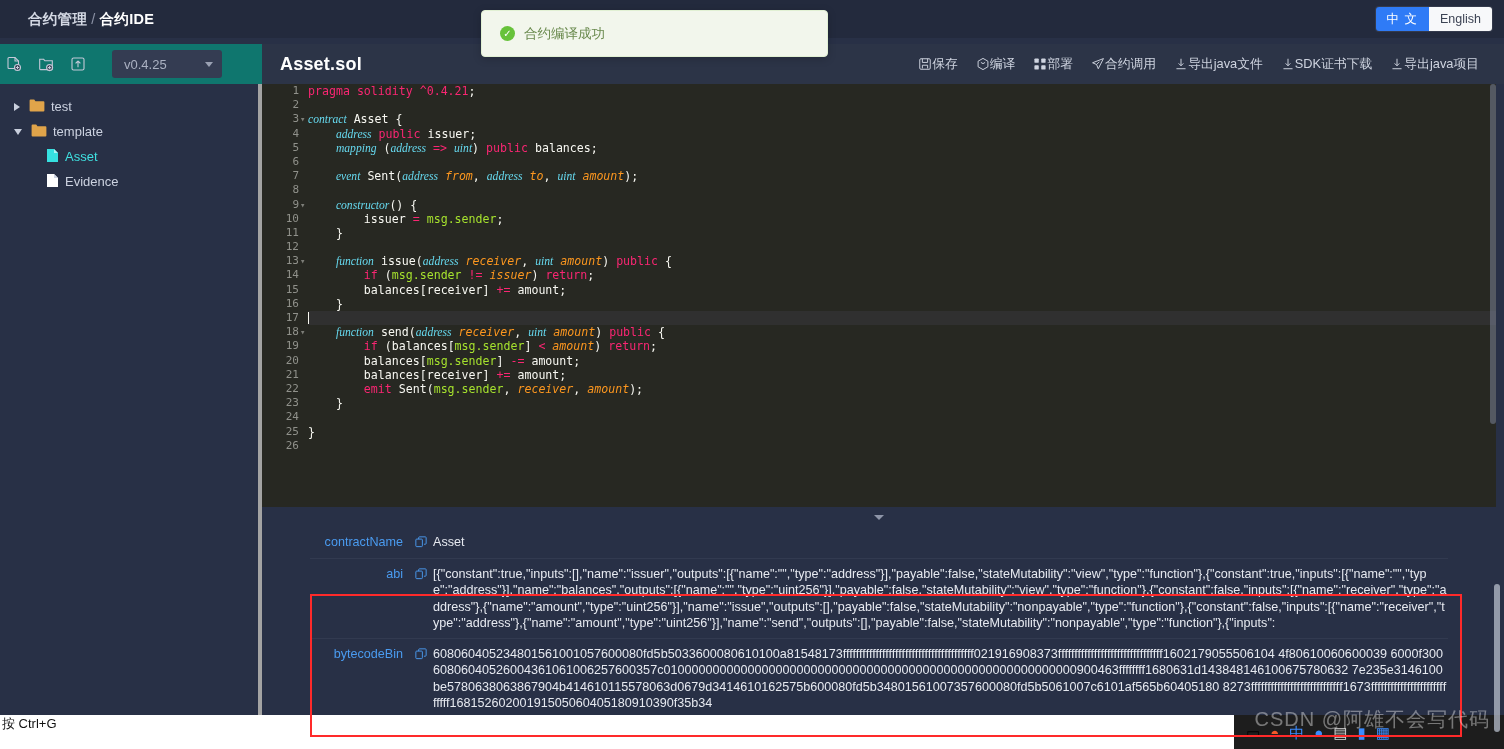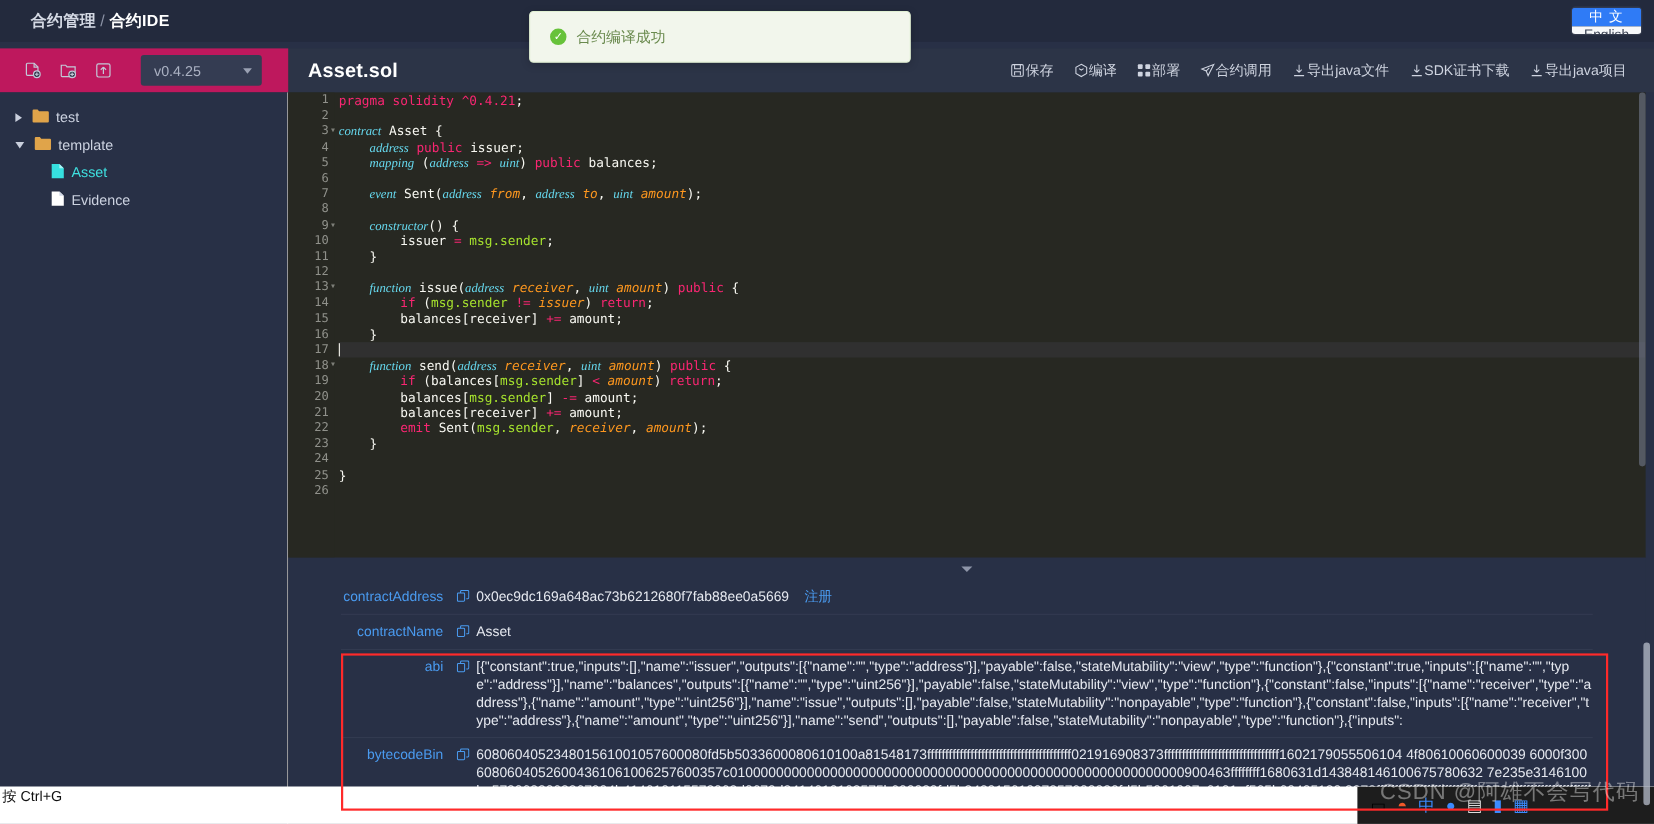--- a/index.html
+++ b/index.html
@@ -30,21 +30,20 @@
   }
   .breadcrumb .crumb-sep { color: #8c93a6; font-weight: 400; margin: 0 4px; }
   .breadcrumb .crumb-cur { color: #ffffff; }
 
   .lang-toggle {
     position: absolute; right: 12px; top: 7px;
     display: flex; height: 24px;
     border-radius: 3px; overflow: hidden;
     font-size: 12.5px;
     box-shadow: 0 0 0 1px rgba(255,255,255,.08);
-    flex-direction: column;
   }
   .lang-btn {
     display: flex; align-items: center; justify-content: center;
     padding: 0 11px; height: 24px; cursor: pointer;
     letter-spacing: 1px;
   }
   .lang-btn.on { background: #2f7bf6; color: #fff; }
   .lang-btn.off { background: #f7f8fa; color: #3c4354; letter-spacing: 0; }
 
   
@@ -69,22 +68,22 @@
   .toast-txt { font-size: 13.5px; color: #6a8a4e; }
 
   
   .subbar {
     position: absolute; top: 44px; left: 0; width: 1504px; height: 40px;
     background: #2c3447;
     display: flex; align-items: center;
   }
   .sidetools {
     width: 262px; height: 40px;
-    display: flex; align-items: center; padding-left: 16px;
-    background: #be185d;
+    display: flex; align-items: center; 
+    background: #0f766e;
   }
   .ic-btn {
     width: 28px; height: 28px; margin-right: 4px;
     display: flex; align-items: center; justify-content: center;
     cursor: pointer; border-radius: 3px;
   }
   .ic-btn svg { display: block; }
 
   .ver-select {
     margin-left: 16px; width: 110px; height: 28px;
@@ -110,21 +109,21 @@
     padding: 0 9px; height: 32px; cursor: pointer;
     font-size: 12.8px; color: #cfd4e0; white-space: nowrap;
   }
   .act svg { display: block; flex: 0 0 auto; }
 
   
   .sidebar {
     position: absolute; top: 84px; left: 0; width: 262px; bottom: 0;
     background: #283046;
     padding-top: 10px;
-    border-right: 1px solid #a3a3a3;
+    border-right: 4px solid #a3a3a3;
   }
   .tree-row {
     display: flex; align-items: center; height: 25px;
     padding-left: 14px; cursor: pointer;
     font-size: 13px; color: #ccd2e0;
   }
   .tree-row.sel .tree-label { color: #3fe0e0; }
   .arrow-r { width: 0;height: 0;border-top: 4.5px solid transparent;border-bottom: 4.5px solid transparent;border-left: 6px solid #c9cfdd; margin-right: 9px; }
   .arrow-d { width: 0;height: 0;border-left: 4.5px solid transparent;border-right: 4.5px solid transparent;border-top: 6px solid #c9cfdd; margin-right: 9px; }
   .tree-label { margin-left: 6px; }
@@ -434,33 +433,20 @@
     <div class="code" id="codearea"><div class="cl"><span class="k-key">pragma</span>&nbsp;<span class="k-key">solidity</span>&nbsp;<span class="k-key">^0.4.21</span><span class="k-plain">;</span></div><div class="cl">&nbsp;</div><div class="cl"><span class="k-type">contract</span>&nbsp;<span class="k-plain">Asset</span>&nbsp;<span class="k-plain">{</span></div><div class="cl">&nbsp;&nbsp;&nbsp;&nbsp;<span class="k-type">address</span>&nbsp;<span class="k-key">public</span>&nbsp;<span class="k-plain">issuer</span><span class="k-plain">;</span></div><div class="cl">&nbsp;&nbsp;&nbsp;&nbsp;<span class="k-type">mapping</span>&nbsp;<span class="k-plain">(</span><span class="k-type">address</span>&nbsp;<span class="k-op">=&gt;</span>&nbsp;<span class="k-type">uint</span><span class="k-plain">)</span>&nbsp;<span class="k-key">public</span>&nbsp;<span class="k-plain">balances</span><span class="k-plain">;</span></div><div class="cl">&nbsp;</div><div class="cl">&nbsp;&nbsp;&nbsp;&nbsp;<span class="k-type">event</span>&nbsp;<span class="k-plain">Sent</span><span class="k-plain">(</span><span class="k-type">address</span>&nbsp;<span class="k-param">from</span><span class="k-plain">,</span>&nbsp;<span class="k-type">address</span>&nbsp;<span class="k-param">to</span><span class="k-plain">,</span>&nbsp;<span class="k-type">uint</span>&nbsp;<span class="k-param">amount</span><span class="k-plain">);</span></div><div class="cl">&nbsp;</div><div class="cl">&nbsp;&nbsp;&nbsp;&nbsp;<span class="k-type">constructor</span><span class="k-plain">()</span>&nbsp;<span class="k-plain">{</span></div><div class="cl">&nbsp;&nbsp;&nbsp;&nbsp;&nbsp;&nbsp;&nbsp;&nbsp;<span class="k-plain">issuer</span>&nbsp;<span class="k-op">=</span>&nbsp;<span class="k-fn">msg.sender</span><span class="k-plain">;</span></div><div class="cl">&nbsp;&nbsp;&nbsp;&nbsp;<span class="k-plain">}</span></div><div class="cl">&nbsp;</div><div class="cl">&nbsp;&nbsp;&nbsp;&nbsp;<span class="k-type">function</span>&nbsp;<span class="k-plain">issue</span><span class="k-plain">(</span><span class="k-type">address</span>&nbsp;<span class="k-param">receiver</span><span class="k-plain">,</span>&nbsp;<span class="k-type">uint</span>&nbsp;<span class="k-param">amount</span><span class="k-plain">)</span>&nbsp;<span class="k-key">public</span>&nbsp;<span class="k-plain">{</span></div><div class="cl">&nbsp;&nbsp;&nbsp;&nbsp;&nbsp;&nbsp;&nbsp;&nbsp;<span class="k-key">if</span>&nbsp;<span class="k-plain">(</span><span class="k-fn">msg.sender</span>&nbsp;<span class="k-op">!=</span>&nbsp;<span class="k-param">issuer</span><span class="k-plain">)</span>&nbsp;<span class="k-key">return</span><span class="k-plain">;</span></div><div class="cl">&nbsp;&nbsp;&nbsp;&nbsp;&nbsp;&nbsp;&nbsp;&nbsp;<span class="k-plain">balances</span><span class="k-plain">[</span><span class="k-plain">receiver</span><span class="k-plain">]</span>&nbsp;<span class="k-op">+=</span>&nbsp;<span class="k-plain">amount</span><span class="k-plain">;</span></div><div class="cl">&nbsp;&nbsp;&nbsp;&nbsp;<span class="k-plain">}</span></div><div class="cl active"><span class="caret"></span>&nbsp;</div><div class="cl">&nbsp;&nbsp;&nbsp;&nbsp;<span class="k-type">function</span>&nbsp;<span class="k-plain">send</span><span class="k-plain">(</span><span class="k-type">address</span>&nbsp;<span class="k-param">receiver</span><span class="k-plain">,</span>&nbsp;<span class="k-type">uint</span>&nbsp;<span class="k-param">amount</span><span class="k-plain">)</span>&nbsp;<span class="k-key">public</span>&nbsp;<span class="k-plain">{</span></div><div class="cl">&nbsp;&nbsp;&nbsp;&nbsp;&nbsp;&nbsp;&nbsp;&nbsp;<span class="k-key">if</span>&nbsp;<span class="k-plain">(</span><span class="k-plain">balances</span><span class="k-plain">[</span><span class="k-fn">msg.sender</span><span class="k-plain">]</span>&nbsp;<span class="k-op">&lt;</span>&nbsp;<span class="k-param">amount</span><span class="k-plain">)</span>&nbsp;<span class="k-key">return</span><span class="k-plain">;</span></div><div class="cl">&nbsp;&nbsp;&nbsp;&nbsp;&nbsp;&nbsp;&nbsp;&nbsp;<span class="k-plain">balances</span><span class="k-plain">[</span><span class="k-fn">msg.sender</span><span class="k-plain">]</span>&nbsp;<span class="k-op">-=</span>&nbsp;<span class="k-plain">amount</span><span class="k-plain">;</span></div><div class="cl">&nbsp;&nbsp;&nbsp;&nbsp;&nbsp;&nbsp;&nbsp;&nbsp;<span class="k-plain">balances</span><span class="k-plain">[</span><span class="k-plain">receiver</span><span class="k-plain">]</span>&nbsp;<span class="k-op">+=</span>&nbsp;<span class="k-plain">amount</span><span class="k-plain">;</span></div><div class="cl">&nbsp;&nbsp;&nbsp;&nbsp;&nbsp;&nbsp;&nbsp;&nbsp;<span class="k-key">emit</span>&nbsp;<span class="k-plain">Sent</span><span class="k-plain">(</span><span class="k-fn">msg.sender</span><span class="k-plain">,</span>&nbsp;<span class="k-param">receiver</span><span class="k-plain">,</span>&nbsp;<span class="k-param">amount</span><span class="k-plain">);</span></div><div class="cl">&nbsp;&nbsp;&nbsp;&nbsp;<span class="k-plain">}</span></div><div class="cl">&nbsp;</div><div class="cl"><span class="k-plain">}</span></div><div class="cl">&nbsp;</div></div>
   </div>
   <div class="vscroll-editor"></div>
 
   <div class="respanel">
     <div class="collapse-handle">
       <span class="cdown"></span>
     </div>
     <div class="rtable">
 
-      <div class="rrow">
-        <div class="rkey">contractAddress</div>
-        <div class="rval">
-          <span class="copy-ic">
-            <svg width="12" height="12" viewBox="0 0 14 14" fill="none" stroke="#4a9bf0" stroke-width="1.1">
-              <rect x="1" y="3.6" width="7.6" height="8.8" rx="1"></rect>
-                <path d="M4.3 3.6V2a1 1 0 0 1 1-1h6.7a1 1 0 0 1 1 1v6.6a1 1 0 0 1-1 1h-1.6"></path>
-            </svg>
-          </span>
-          <span class="rtext">0x0ec9dc169a648ac73b6212680f7fab88ee0a5669</span>
-          <span class="register-link">注册</span>
-        </div>
-      </div>
 
       <div class="rrow">
         <div class="rkey">contractName</div>
         <div class="rval">
           <span class="copy-ic">
             <svg width="12" height="12" viewBox="0 0 14 14" fill="none" stroke="#4a9bf0" stroke-width="1.1">
               <rect x="1" y="3.6" width="7.6" height="8.8" rx="1"></rect>
                 <path d="M4.3 3.6V2a1 1 0 0 1 1-1h6.7a1 1 0 0 1 1 1v6.6a1 1 0 0 1-1 1h-1.6"></path>
             </svg>
           </span>

